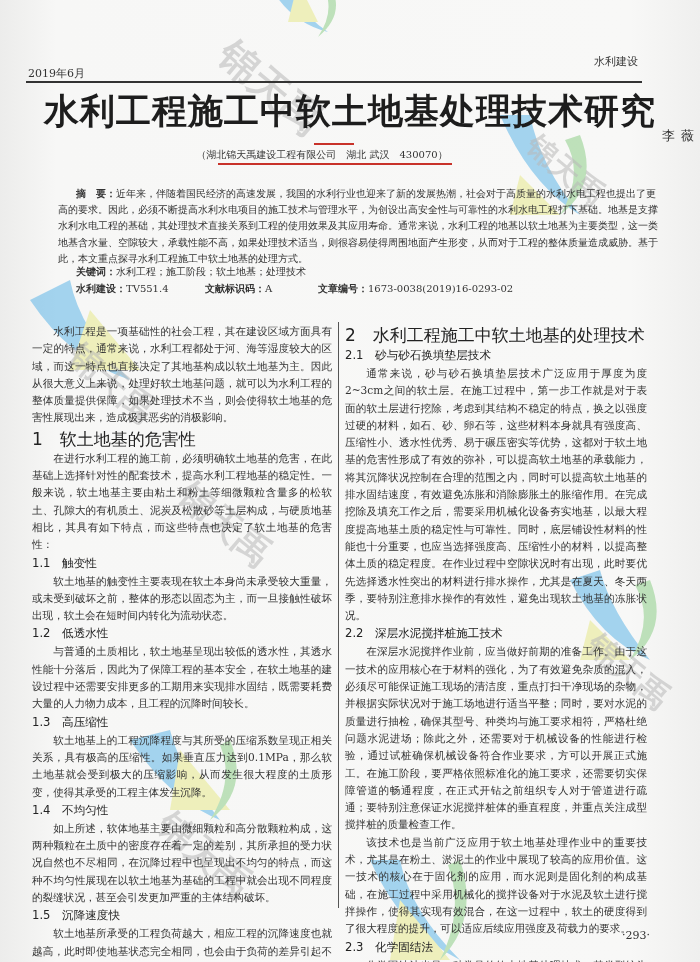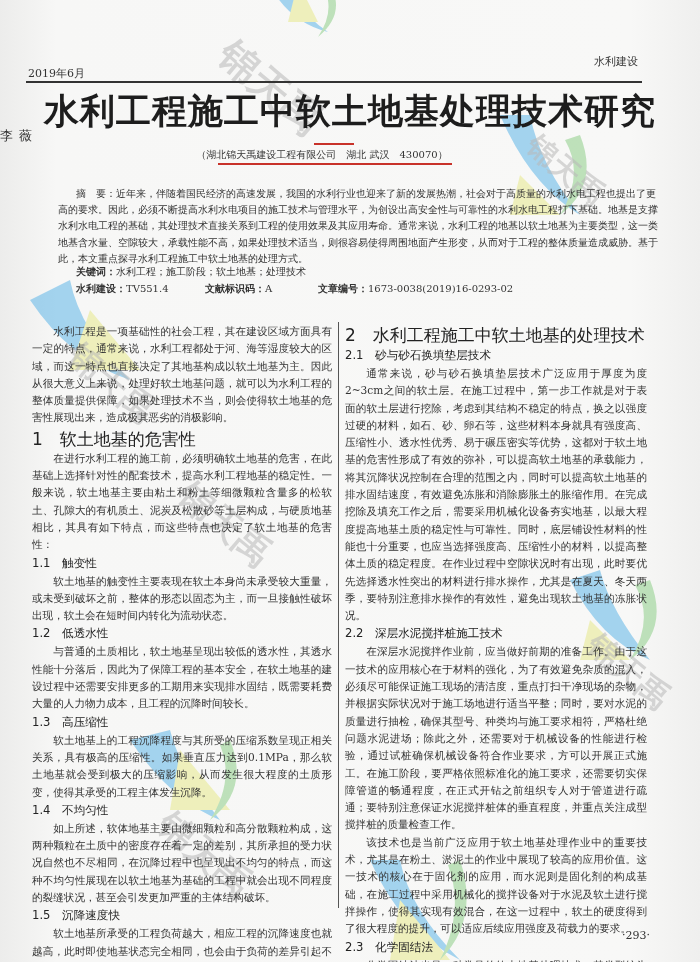--- a/index.html
+++ b/index.html
@@ -6,27 +6,27 @@
   body{width:700px;height:962px;background:#f4f4f3;position:relative;overflow:hidden;
        font-family:"DejaVu Serif","Liberation Serif",serif;color:#2a2a2a;}
   .page{position:absolute;left:0;top:0;width:700px;height:962px;
         background:linear-gradient(90deg,#ececeb 0%,#f7f7f6 8%,#f8f8f7 90%,#efefee 100%);}
   .hdr-left{position:absolute;left:28px;top:66px;font-size:11px;color:#333;}
   .hdr-right{position:absolute;right:62px;top:54px;font-size:11px;color:#333;}
   .hdr-rule{position:absolute;left:26px;top:81px;width:616px;height:2px;background:#333;}
   .title{position:absolute;left:0;width:700px;top:88px;text-align:center;
          font-size:35px;font-weight:bold;letter-spacing:1px;color:#1d1d1d;
          font-family:"DejaVu Serif",serif;}
-  .author{position:absolute;left:0;width:700px;top:127px;text-align:left;font-size:13px;letter-spacing:6px;color:#333;}
+  .author{position:absolute;left:0;width:700px;top:127px;text-align:right;font-size:13px;letter-spacing:6px;color:#333;}
   .author-ul{position:absolute;left:314px;top:143px;width:40px;height:2px;background:#c8322a;}
   .affil{position:absolute;left:0;width:644px;top:148px;text-align:center;font-size:10px;color:#333;}
   .affil-ul{position:absolute;left:218px;top:163px;width:234px;height:2px;background:#c8322a;}
   .abstract{position:absolute;left:58px;top:186px;width:606px;font-size:10px;line-height:16.2px;
             font-family:"DejaVu Sans Mono",monospace;color:#333;text-indent:18px;}
-  .abstract b{font-family:"DejaVu Sans",sans-serif;font-weight:normal;}
+  .abstract b{font-family:"DejaVu Sans",sans-serif;font-weight:bold;}
   .kw{position:absolute;left:76px;top:265px;font-size:10px;color:#333;}
   .kw b,.meta b{font-family:"DejaVu Sans",sans-serif;font-weight:bold;text-align:center;}
   .meta{position:absolute;top:282px;font-size:10px;color:#333;}
   .col{position:absolute;top:323px;font-size:10.6px;line-height:17.3px;color:#333;text-align:justify;}
   .col p{margin:0;text-indent:2em;}
   .col .h1{font-family:"DejaVu Sans",sans-serif;font-size:17px;line-height:22px;color:#222;margin:1px 0 0 0;text-indent:0;}
   .col .h2{font-family:"DejaVu Sans",sans-serif;font-size:11.6px;line-height:19px;color:#222;text-indent:0;}
   .left{left:32px;width:300px;}
   .right{left:345px;width:302px;}
   .divider{position:absolute;left:338px;top:322px;width:1px;height:586px;background:#555;}

